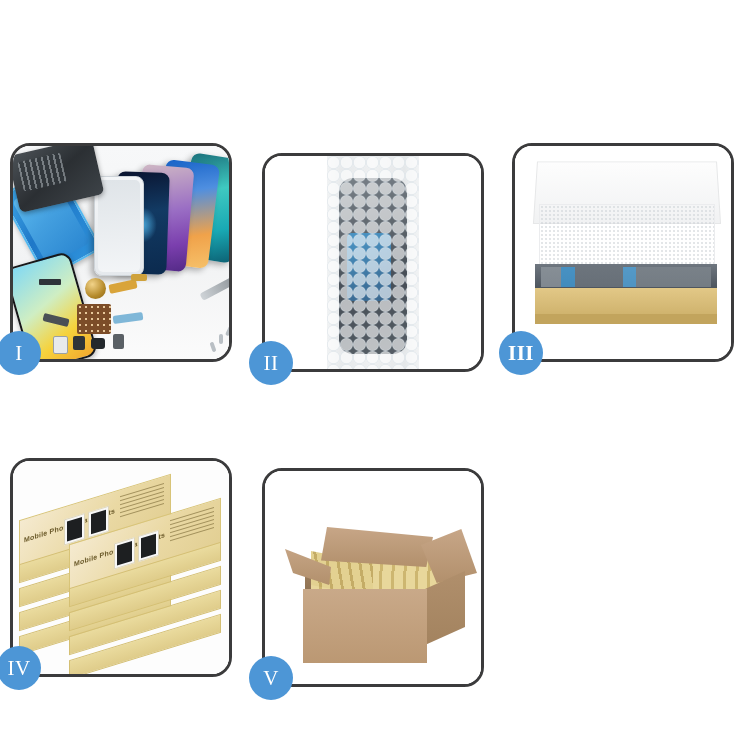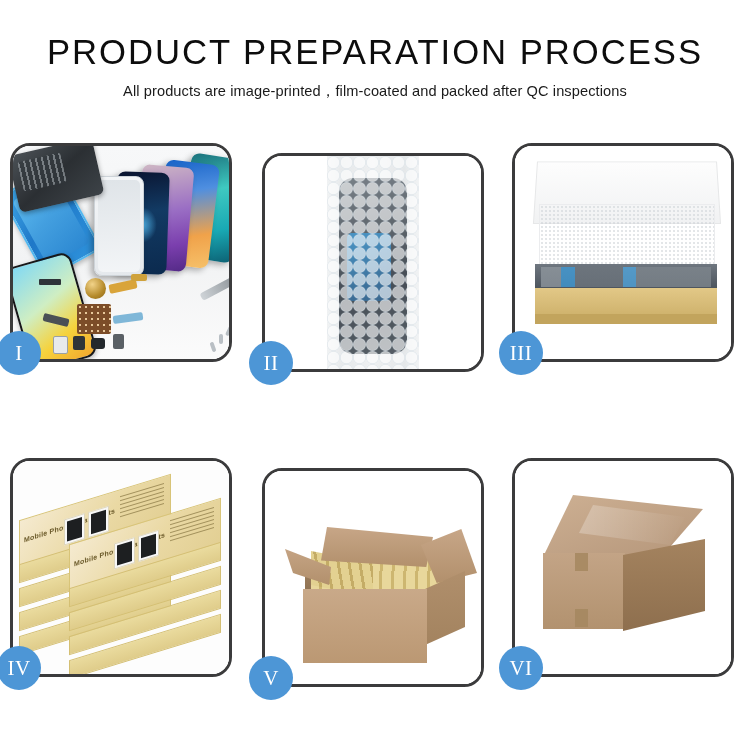--- a/index.html
+++ b/index.html
@@ -44,21 +44,21 @@
     background:#ffffff;
     box-sizing:border-box;
     overflow:visible;
   }
   .panel .clip{
     position:absolute;inset:0;
     border-radius:17px;
     overflow:hidden;
     background:#fefefe;
   }
-  .p1{left:10px;}  .p2{left:262px;margin-top:10px;} .p3{left:512px;}
+  .p1{left:10px;}  .p2{left:262px;margin-top:10px;} .p3{left:512px;font-weight:bold;}
 
   .badge{
     position:absolute;
     left:-16px;bottom:-16px;
     width:44px;height:44px;
     border-radius:50%;
     background:#4d96d6;
     color:#ffffff;
     font-family:"Liberation Serif","DejaVu Serif",serif;
     font-size:21px;
@@ -238,24 +238,20 @@
     clip-path:polygon(0 16px,100% 0,100% 72px,0 100%);}
   .tab{position:absolute;background:#a5875f;opacity:.85;}
   .tab1{left:60px;top:92px;width:13px;height:18px;}
   .tab2{left:60px;top:148px;width:13px;height:18px;}
 </style>
 </head>
 <body>
 
 <div class="page">
 
-  <div class="header">
-    <div class="title">PRODUCT PREPARATION PROCESS</div>
-    <div class="subtitle">All products are image-printed，film-coated and packed after QC inspections</div>
-  </div>
 
   <div class="grid">
 
     <div class="row r1">
 
       <div class="panel p1">
         <div class="clip">
           <div class="scene1">
             <div class="ph ph-a"></div>
             <div class="ph-fan">
@@ -384,29 +380,16 @@
             <div class="flap flapTop"></div>
             <div class="flap flapRight"></div>
             <div class="flap flapLeft"></div>
             <div class="c5side"></div>
             <div class="c5front"></div>
           </div>
         </div>
         <div class="badge">V</div>
       </div>
 
-      <div class="panel p3">
-        <div class="clip">
-          <div class="scene6">
-            <div class="c6top"></div>
-            <div class="c6seam"></div>
-            <div class="c6left"></div>
-            <div class="c6right"></div>
-            <div class="tab tab1"></div>
-            <div class="tab tab2"></div>
-          </div>
-        </div>
-        <div class="badge">VI</div>
-      </div>
     </div>
 
   </div>
 </div>
 
 </body></html>

